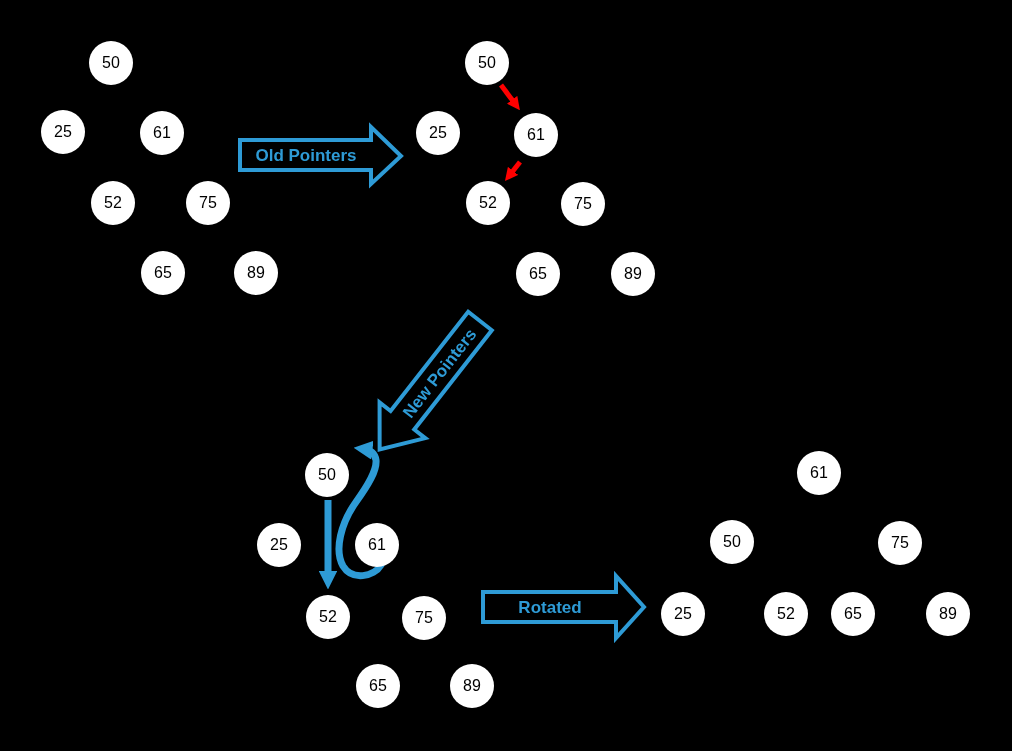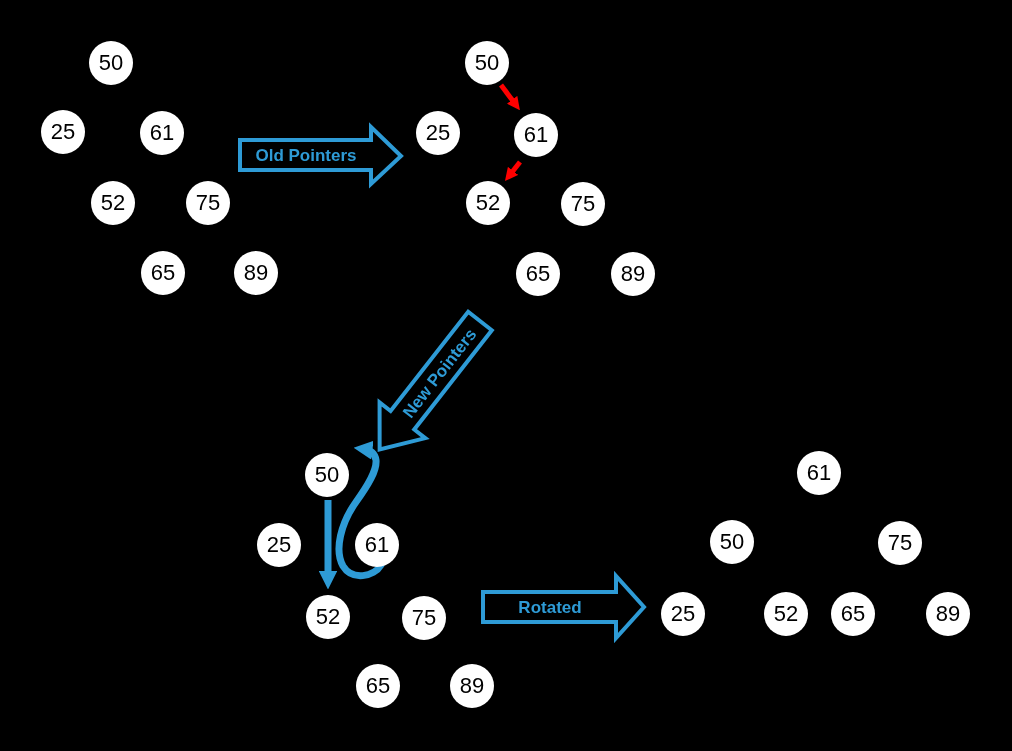--- a/index.html
+++ b/index.html
@@ -23,21 +23,21 @@
   .node {
     position: absolute;
     width: 44px;
     height: 44px;
     border-radius: 50%;
     background: var(--node-fill);
     color: var(--node-text);
     display: flex;
     align-items: center;
     justify-content: center;
-    font-size: 22px;
+    font-size: 16px;
     line-height: 1;
   }
   .block-arrow {
     fill: none;
     stroke: var(--accent);
     stroke-width: 4;
     stroke-linejoin: miter;
   }
   .arrow-label {
     fill: var(--accent);

